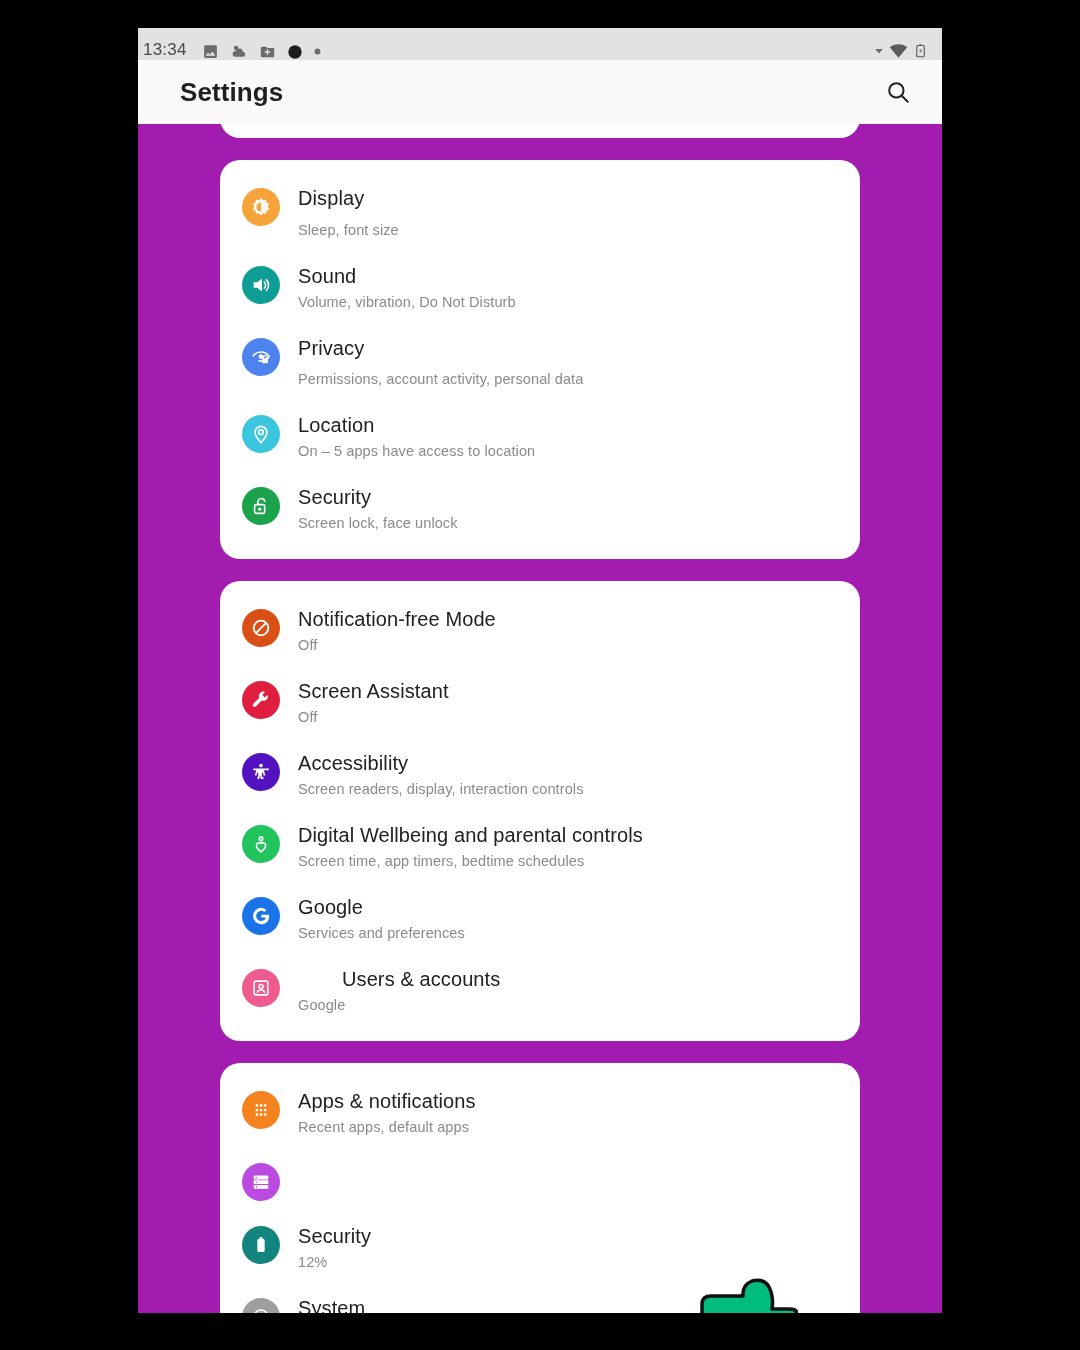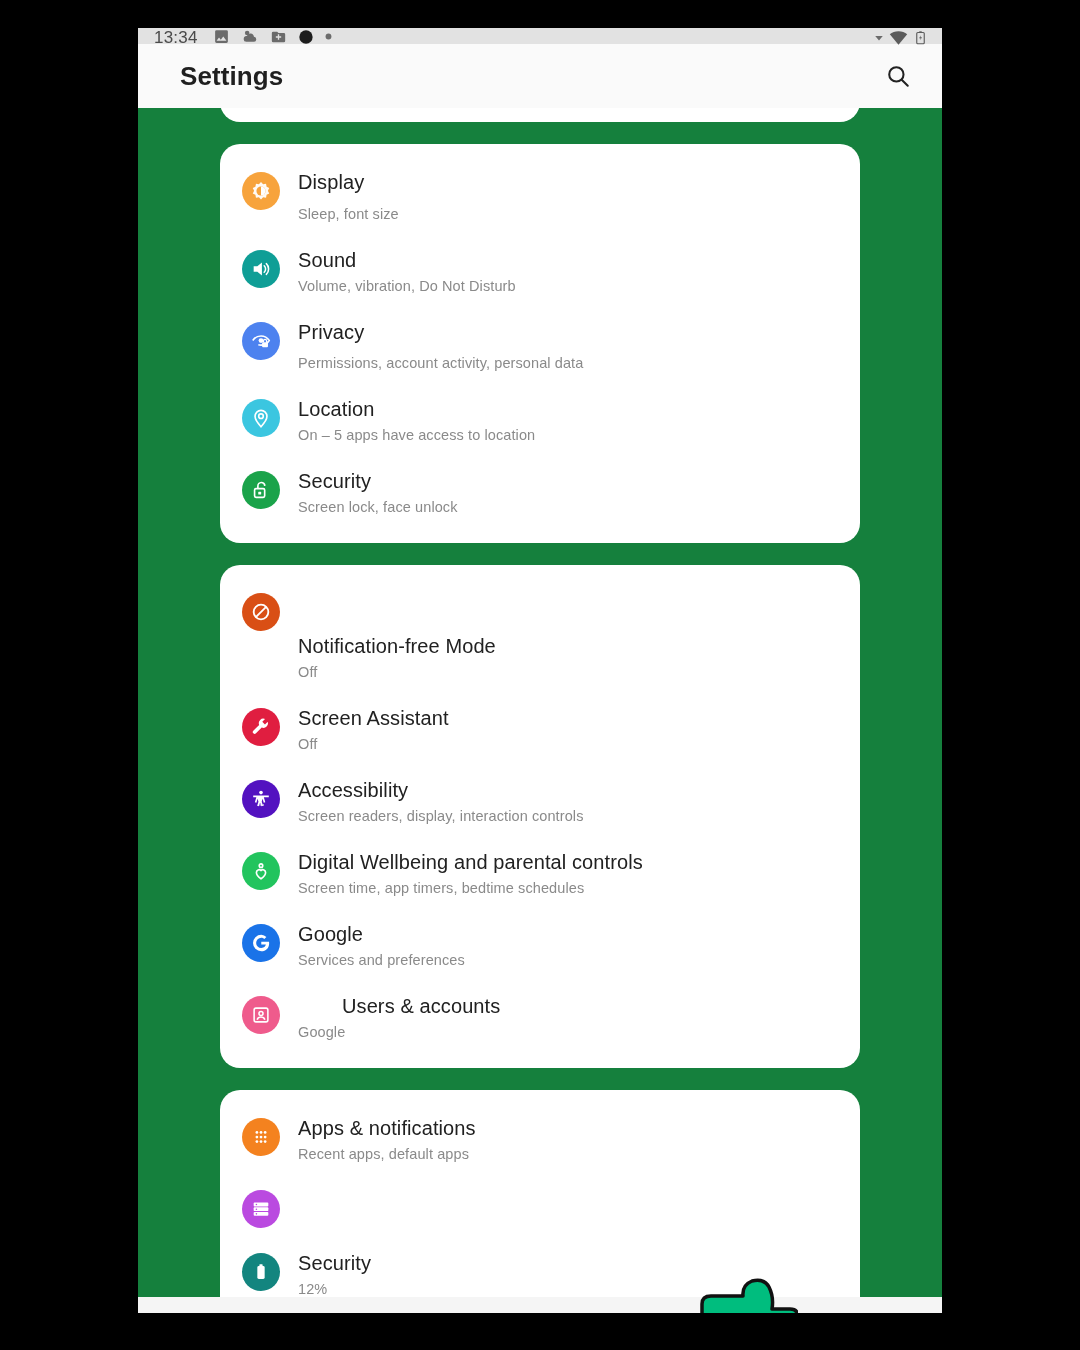--- a/index.html
+++ b/index.html
@@ -12,23 +12,23 @@
   #root { position:relative; width:1080px; height:1350px; background:#000; }
 
   .phone {
     position:absolute; left:138px; top:28px;
     width:804px; height:1285px;
     background:#f5f5f5; overflow:hidden;
   }
 
   
   .statusbar {
-    height:16px; background:#e2e2e2;
-    display:flex; align-items:flex-start;
-    padding:0 14px 0 16px;
+    height:32px; background:#e2e2e2;
+    display:flex; align-items:flex-end;
+    padding:0 14px 0 5px;
     color:#5b5b5b;
   }
   .sb-clock { font-size:17px; color:#4a4a4a; letter-spacing:.2px; }
   .sb-left-icons { display:flex; align-items:center; gap:11px; margin-left:15px; }
   .sb-spacer { flex:1; }
   .sb-right-icons { display:flex; align-items:center; gap:5px; }
   .ic { display:block; }
 
   
   .appbar {
@@ -37,21 +37,21 @@
     padding:0 22px 0 42px;
   }
   .appbar-title { font-size:26px; color:#1f1f1f; font-weight:700; letter-spacing:.1px; }
   .appbar-spacer { flex:1; }
   .search-btn { width:44px; height:44px; display:flex; align-items:center; justify-content:center; }
 
   
   .content {
     position:relative;
     height:calc(1285px - 32px - 64px);
-    background:#15803d;
+    background:#a21caf;
     padding:0 82px;
     overflow:hidden;
   }
   .card {
     background:#fff;
     border-radius:20px;
     margin-bottom:22px;
     padding:14px 0 14px 0;
   }
   .card.partial {
@@ -204,21 +204,21 @@
           </div>
           <div class="card">
             <div class="row">
               <span class="row-icon" style="background:#d94f15">
                 <svg width="22" height="22" viewBox="0 0 24 24" fill="none" stroke="#fff" stroke-width="2">
                   <circle cx="12" cy="12" r="8"></circle>
                   <path d="M6.4 17.6L17.6 6.4"></path>
                 </svg>
               </span>
               <span class="row-text">
-                <span class="row-title" style="display: block; margin-top: 43px;">Notification-free Mode</span>
+                <span class="row-title" style="display: block;">Notification-free Mode</span>
                 <span class="row-sub" style="display: block;">Off</span>
               </span>
             </div>
             <div class="row">
               <span class="row-icon" style="background:#e01e40">
                 <svg width="22" height="22" viewBox="0 0 24 24" fill="#fff">
                   <path d="M19.2 6.2a4.9 4.9 0 0 1-6.4 6.4L6.5 18.9a2 2 0 0 1-2.9-2.8l6.4-6.4a4.9 4.9 0 0 1 6.4-6.4l-3 3 2.9 2.9 3-3z"></path>
                 </svg>
               </span>
               <span class="row-text">

